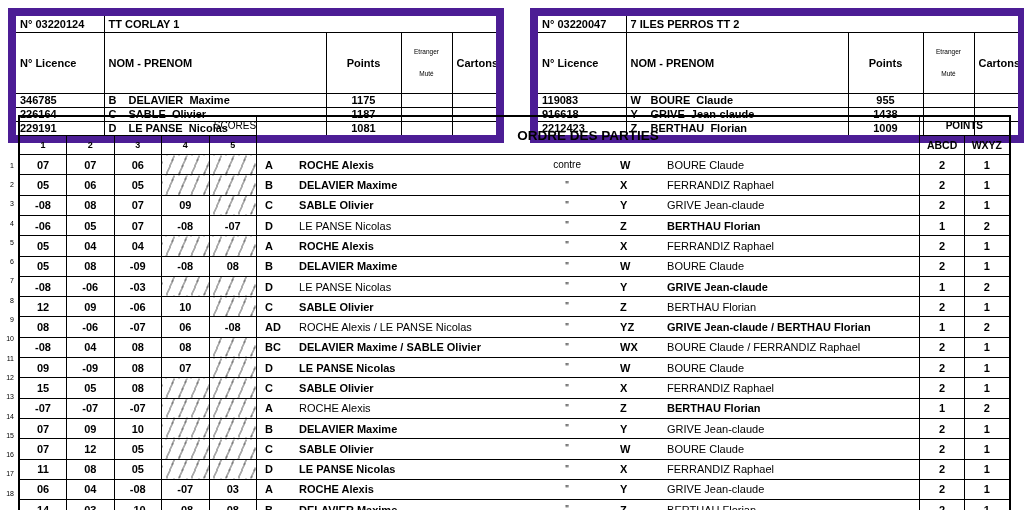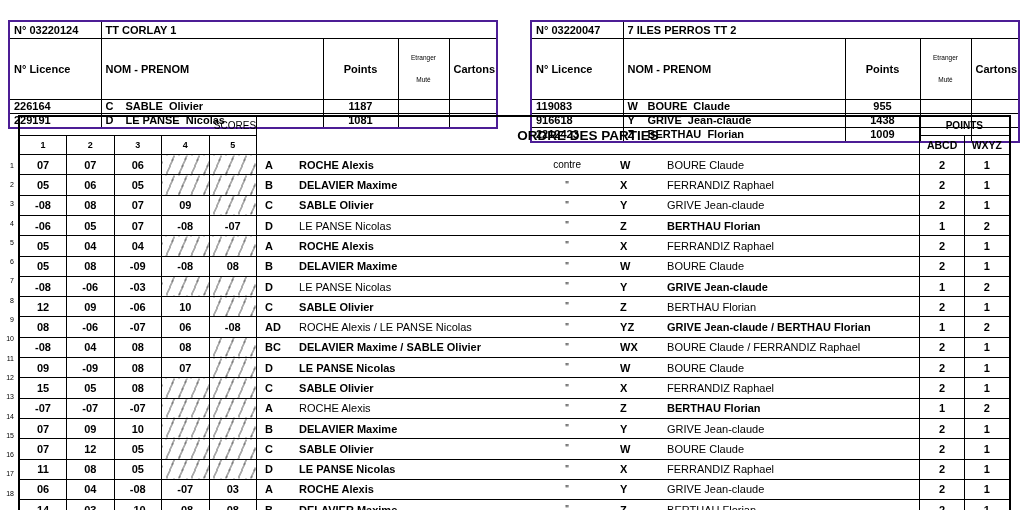--- a/index.html
+++ b/index.html
@@ -3,21 +3,21 @@
 <meta charset="utf-8">
 <style>
   html,body{margin:0;padding:0}
   body{
     width:1024px;height:510px;background:#fff;color:#000;
     font-family:"Liberation Sans","DejaVu Sans",sans-serif;
     position:relative;overflow:hidden;
   }
   
   table{border-collapse:collapse;table-layout:fixed}
-  .roster{position:absolute;top:20px;width:488px;border:2px solid #4c1d95}
+  .roster{position:absolute;top:8px;width:488px;border:8px solid #4c1d95}
   .roster td{border:1px solid #000;padding:0 4px;overflow:hidden;white-space:pre;
              font-size:11px;font-weight:bold;vertical-align:middle}
   .roster .r-title td{height:16px}
   .roster .r-head td{height:16px}
   .roster .r-player td{height:13px}
   .roster .c-center{text-align:center}
   .roster .c-etr{font-weight:normal;font-size:6.5px;line-height:1.15;text-align:center;padding:0}
   .roster .c-etr span{display:block}
   .pl-letter{display:inline-block;width:20px}
   
@@ -63,20 +63,27 @@
     <td>N° Licence</td>
     <td>NOM - PRENOM</td>
     <td class="c-center">Points</td>
     <td class="c-etr">
       <span>Etranger</span>
       <span>Muté</span>
     </td>
     <td class="c-center">Cartons</td>
   </tr>
   <tr class="r-player">
+    <td>346785</td>
+    <td><span class="pl-letter">B</span><span>DELAVIER  Maxime</span></td>
+    <td class="c-center">1175</td>
+    <td></td>
+    <td></td>
+  </tr>
+  <tr class="r-player">
     <td>226164</td>
     <td><span class="pl-letter">C</span><span>SABLE  Olivier</span></td>
     <td class="c-center">1187</td>
     <td></td>
     <td></td>
   </tr>
   <tr class="r-player">
     <td>229191</td>
     <td><span class="pl-letter">D</span><span>LE PANSE  Nicolas</span></td>
     <td class="c-center">1081</td>

